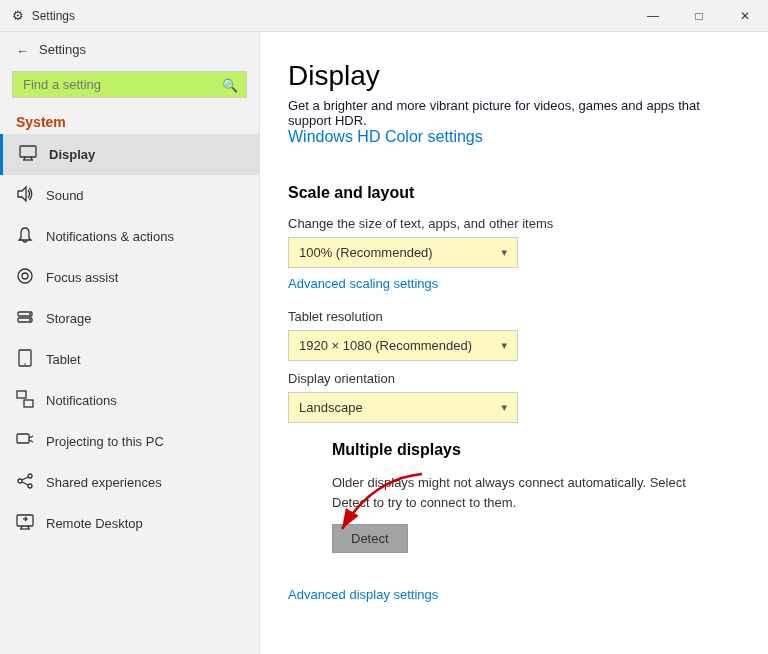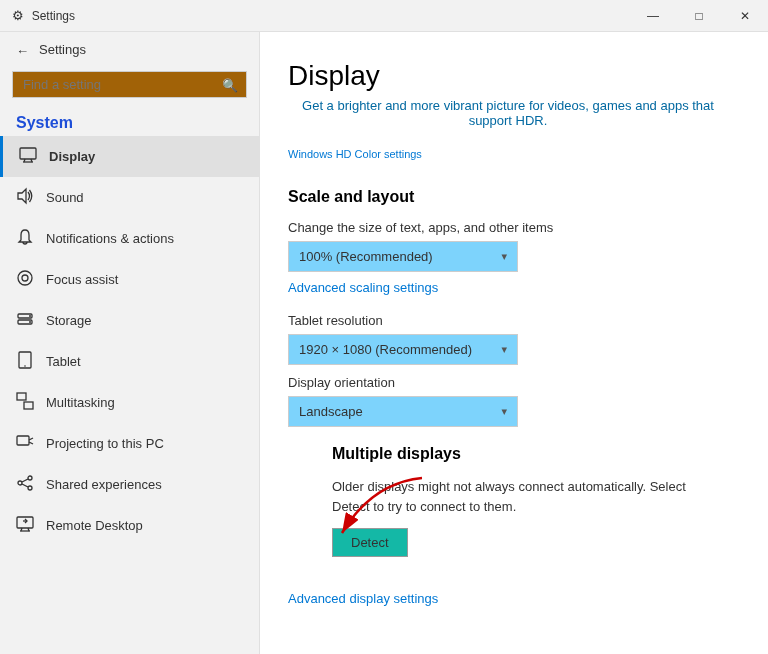--- a/index.html
+++ b/index.html
@@ -81,38 +81,38 @@
     }
 
     .sidebar-search {
       margin: 4px 12px 8px 12px;
       position: relative;
     }
     .sidebar-search input {
       width: 100%;
       padding: 5px 30px 5px 10px;
       border: 1px solid #ccc;
-      background: #a16207;
+      background: #bef264;
       font-size: 13px;
       outline: none;
     }
     .sidebar-search .search-icon {
       position: absolute;
       right: 8px;
       top: 50%;
       transform: translateY(-50%);
       color: #666;
       font-size: 13px;
     }
 
     .sidebar-section-label {
       padding: 8px 16px 4px 16px;
-      font-size: 16px;
+      font-size: 14px;
       font-weight: 600;
-      color: #1d4ed8;
+      color: #c2410c;
       text-transform: none;
     }
 
     .sidebar-item {
       display: flex;
       align-items: center;
       gap: 12px;
       padding: 10px 16px;
       cursor: pointer;
       font-size: 13px;
@@ -141,59 +141,58 @@
 
     .page-title {
       font-size: 28px;
       font-weight: 300;
       color: #000;
       margin-bottom: 6px;
     }
 
     .hdr-desc {
       font-size: 13px;
-      color: #0369a1;
-      margin-bottom: 16px;
-      text-align: center;
+      color: #0f172a;
+      margin-bottom: 0;
     }
 
     .hdr-link {
-      font-size: 11px;
+      font-size: 16px;
       color: #0078d4;
       cursor: pointer;
       text-decoration: none;
       display: inline-block;
       margin-bottom: 22px;
     }
 
     .section-title {
       font-size: 16px;
       font-weight: 600;
       color: #000;
       margin-bottom: 14px;
-      margin-top: 6px;
+      margin-top: 16px;
     }
 
     .setting-label {
       font-size: 13px;
       color: #333;
       margin-bottom: 6px;
     }
 
     .dropdown-wrapper {
       position: relative;
       margin-bottom: 6px;
     }
 
     .dropdown {
       display: flex;
       align-items: center;
       justify-content: space-between;
       border: 1px solid #ccc;
-      background: #7dd3fc;
+      background: #fef9c3;
       padding: 7px 10px;
       font-size: 13px;
       color: #333;
       cursor: pointer;
       width: 230px;
     }
 
     .dropdown-arrow {
       font-size: 11px;
       color: #555;
@@ -217,21 +216,21 @@
     .multiple-desc {
       font-size: 13px;
       color: #333;
       margin-bottom: 12px;
       max-width: 380px;
       line-height: 1.5;
     }
 
     .detect-btn {
       border: 1px solid #999;
-      background: #14b8a6;
+      background: #a3a3a3;
       padding: 6px 18px;
       font-size: 13px;
       color: #333;
       cursor: pointer;
       margin-bottom: 18px;
     }
 
     .content-links-section {
       margin-top: 8px;
     }
@@ -332,21 +331,21 @@
       <span class="sidebar-item-label">Tablet</span>
     </div>
 
     <div class="sidebar-item">
       <span class="sidebar-item-icon">
         <svg width="18" height="18" viewBox="0 0 18 18" fill="none">
           <rect x="1" y="1" width="9" height="7" stroke="#333" stroke-width="1.3" fill="none"></rect>
           <rect x="8" y="10" width="9" height="7" stroke="#333" stroke-width="1.3" fill="none"></rect>
         </svg>
       </span>
-      <span class="sidebar-item-label">Multitasking</span>
+      <span class="sidebar-item-label">Notifications</span>
     </div>
 
     <div class="sidebar-item">
       <span class="sidebar-item-icon">
         <svg width="18" height="18" viewBox="0 0 18 18" fill="none">
           <rect x="1" y="3" width="12" height="9" rx="1" stroke="#333" stroke-width="1.3" fill="none"></rect>
           <line x1="13" y1="7" x2="17" y2="5" stroke="#333" stroke-width="1.3"></line>
           <line x1="13" y1="9" x2="17" y2="11" stroke="#333" stroke-width="1.3"></line>
         </svg>
       </span>

